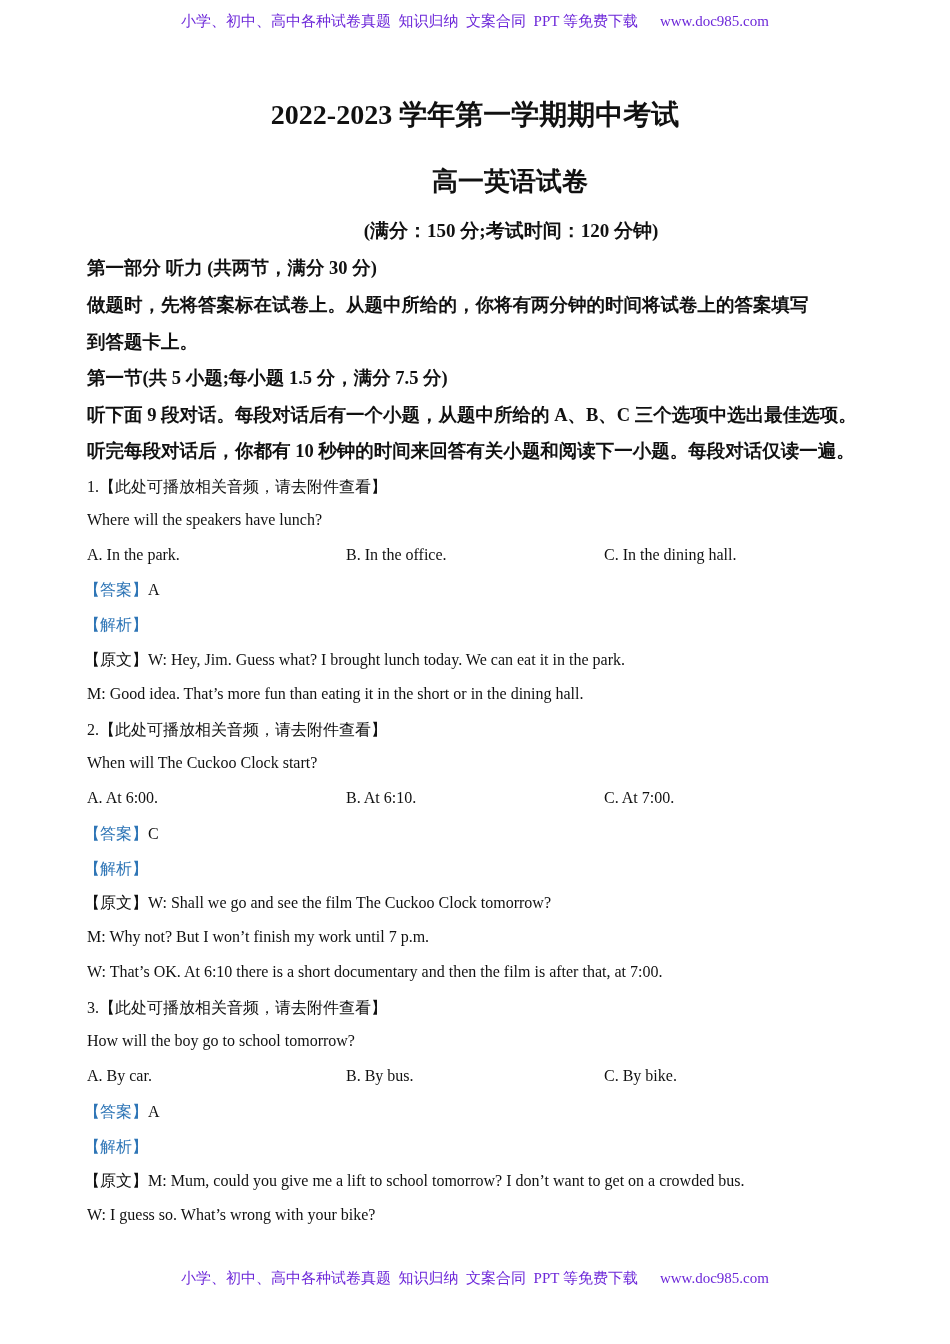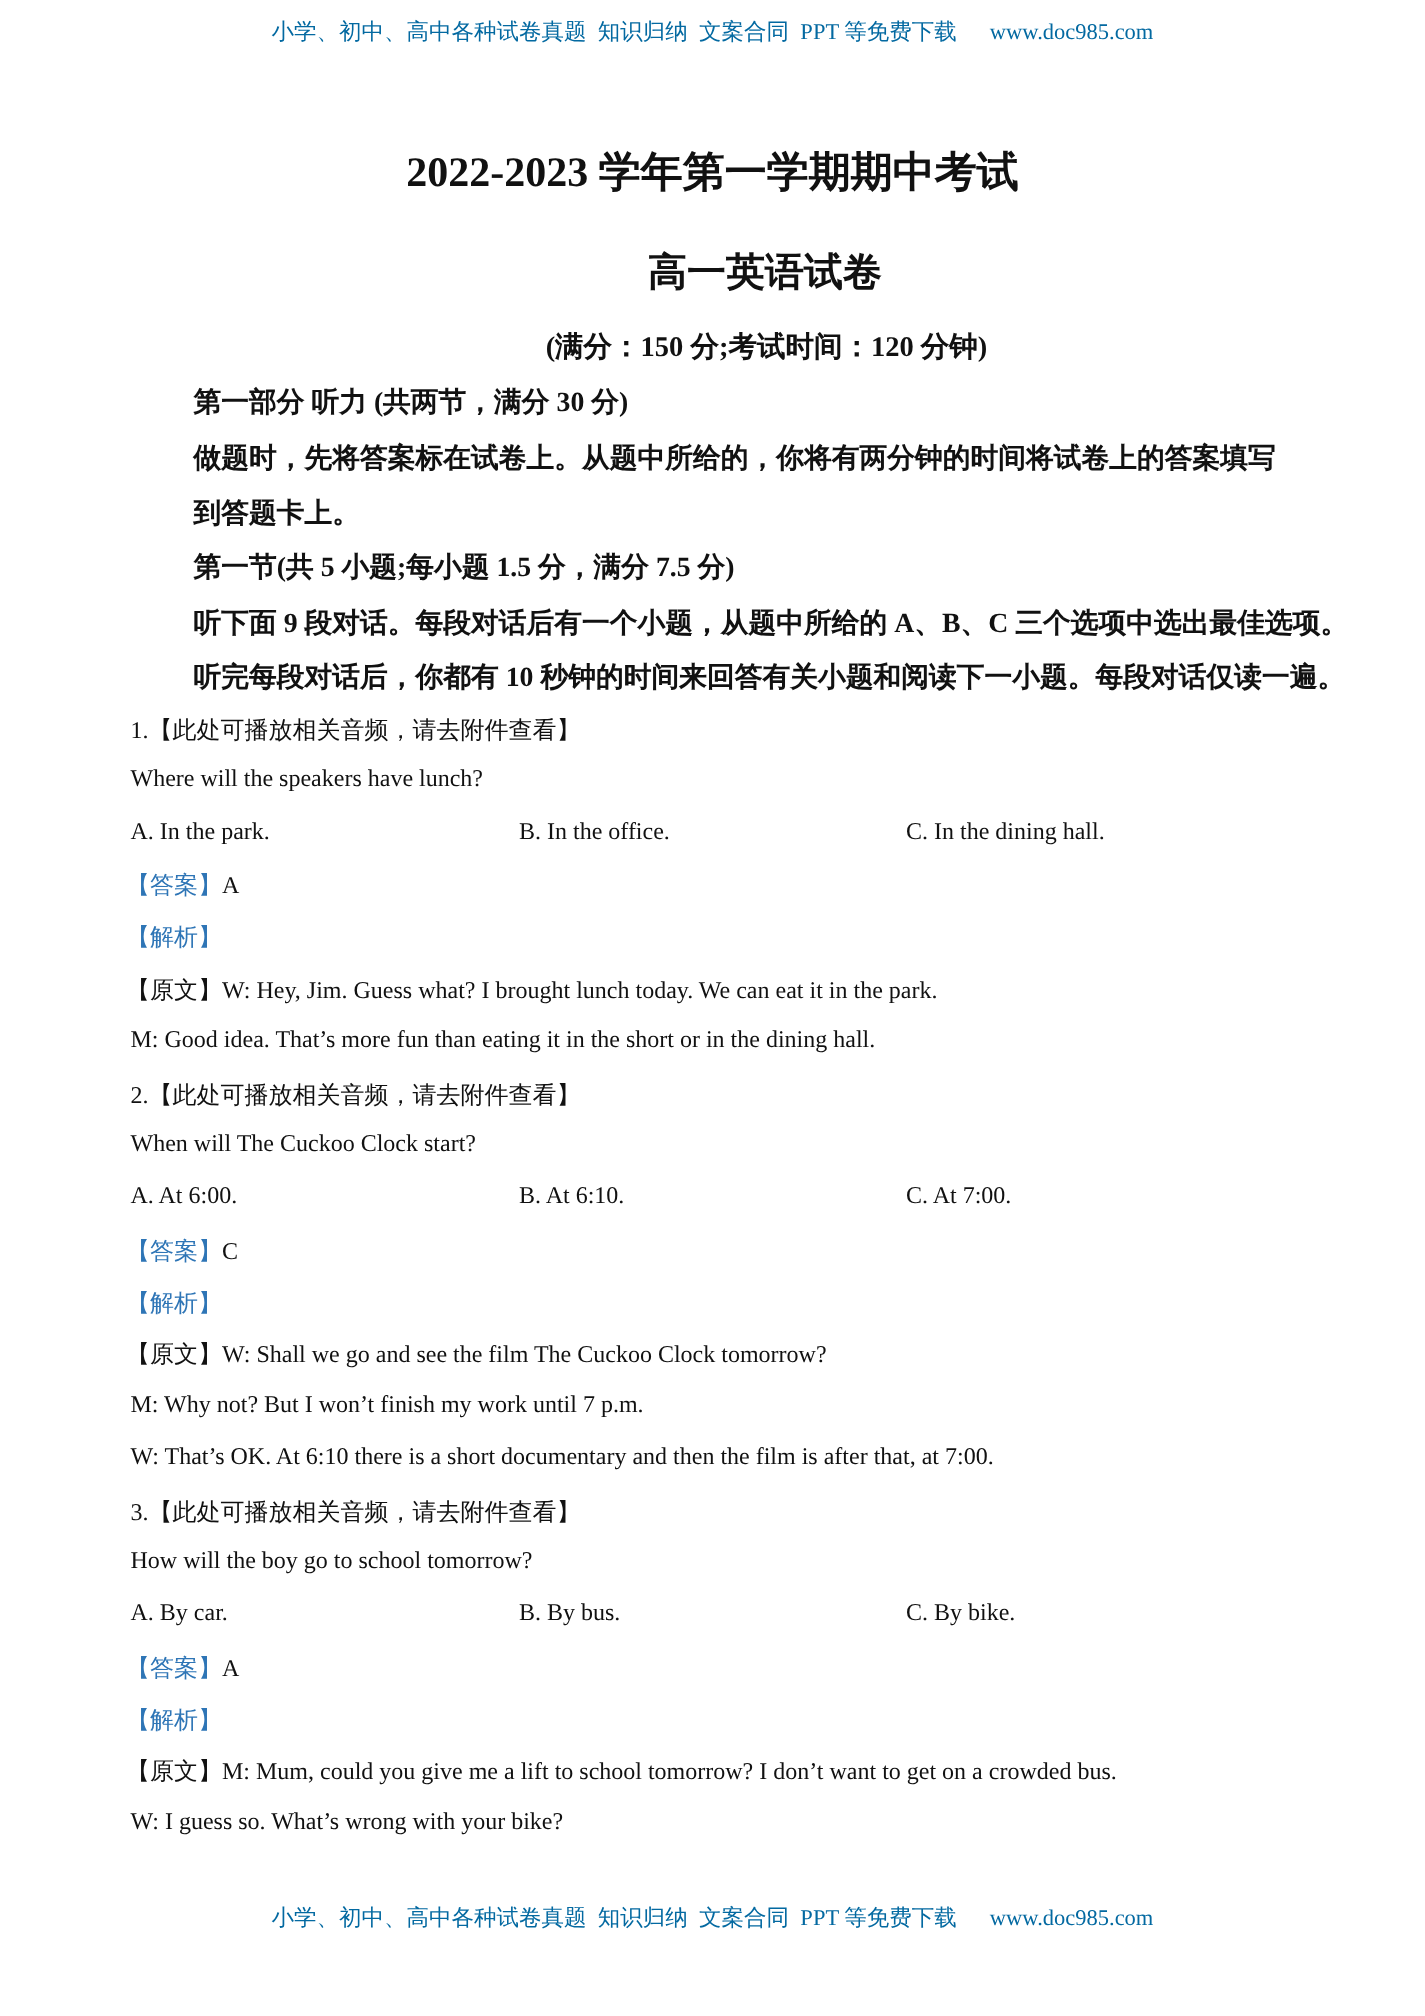--- a/index.html
+++ b/index.html
@@ -1,28 +1,28 @@
 <!DOCTYPE html>
 <html><head>
 <meta charset="utf-8">
 <style>
   html, body { margin:0; padding:0; background:#ffffff; }
   body { width:950px; height:1344px; position:relative; overflow:hidden;
          font-family:"Liberation Serif","DejaVu Serif",serif; color:#111; }
   .hdr, .ftr { position:absolute; left:0; width:950px; text-align:center;
-               font-size:15px; color:#0369a1; white-space:pre; }
+               font-size:15px; color:#6d28d9; white-space:pre; }
   .hdr { top:12px; }
   .ftr { top:1269px; }
   .hdr .url, .ftr .url { margin-left:22px; }
   .line { position:absolute; left:87px; white-space:nowrap; }
   .center { left:0; width:950px; text-align:center; }
   .title1 { top:96px; font-size:28px; font-weight:bold; }
   .title2 { top:164px; font-size:26px; font-weight:bold;margin-left:35px; }
   .subtitle { top:218px; font-size:19px; font-weight:bold;padding-left:36px; }
-  .bold { font-weight:bold; font-size:18.5px;margin-left:42px; }
+  .bold { font-weight:bold; font-size:18.5px; }
   .norm { font-size:16px; }
   .blue { color:#2e75b6; }
   .opt { position:absolute; white-space:nowrap; font-size:16px; }
 </style>
 </head>
 <body>
 
 <div class="hdr"><span>小学、初中、高中各种试卷真题  知识归纳  文案合同  PPT 等免费下载</span><span class="url">www.doc985.com</span></div>
 
 <div class="line center title1">2022-2023 学年第一学期期中考试</div>

